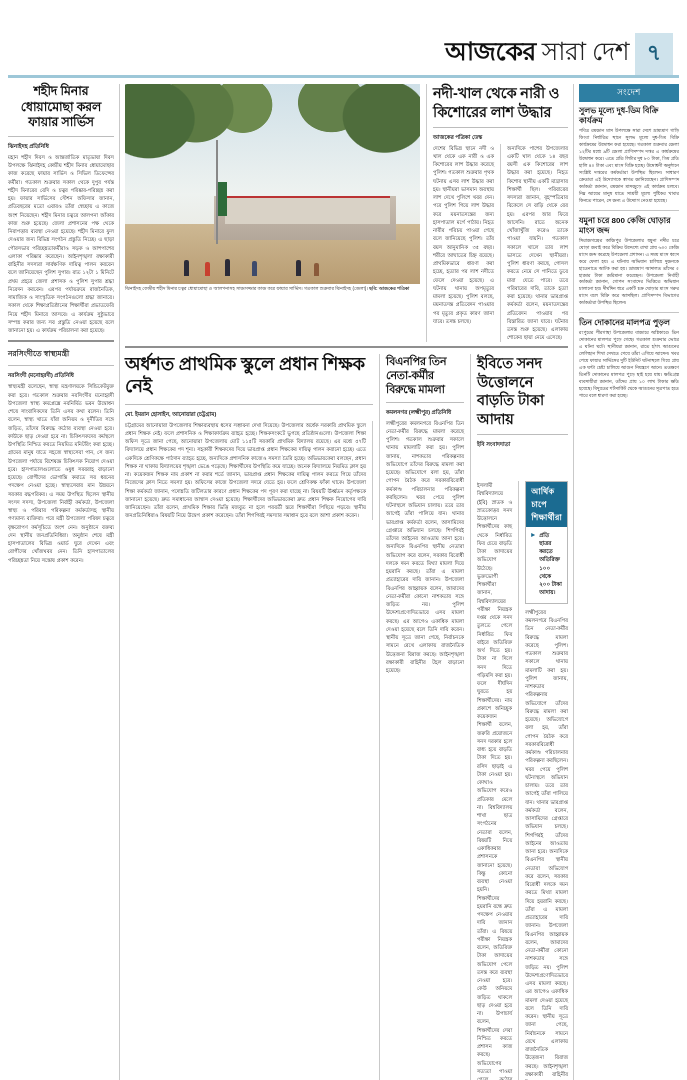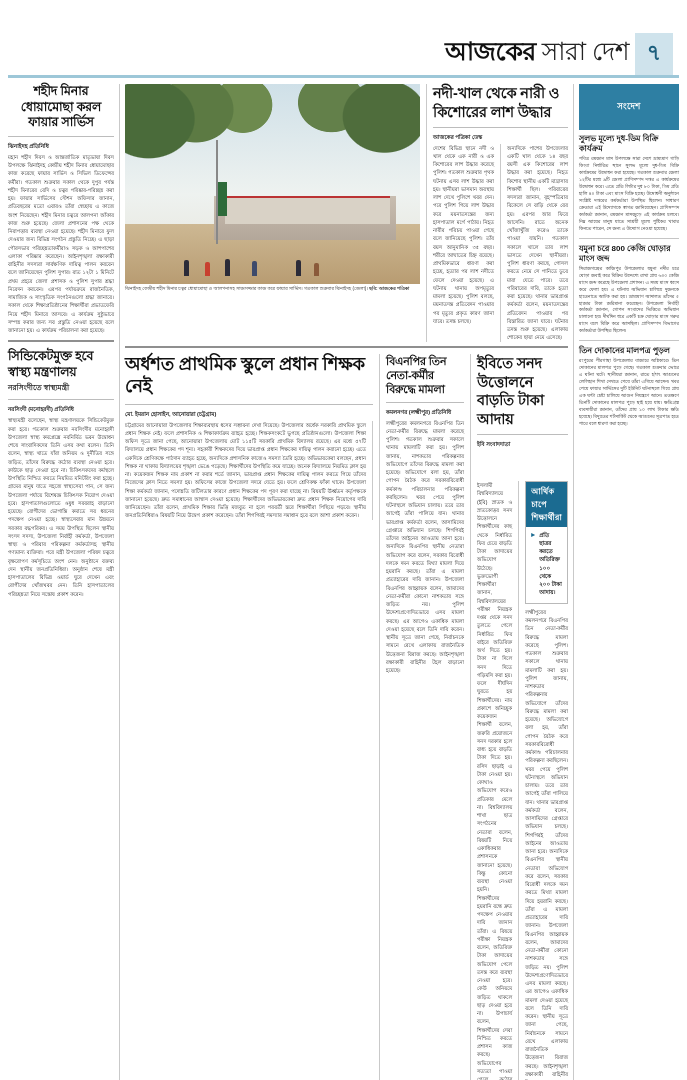--- a/index.html
+++ b/index.html
@@ -89,21 +89,21 @@
   .infobox-item:before{
     content:"";position:absolute;left:0;top:2px;
     width:4px;height:4px;background:#1b6b91;
     clip-path:polygon(0 0,100% 50%,0 100%);
   }
 
   
   .sidebar{width:100px;}
   .sb-hd{
     background:#2e7fa3;color:#fff;text-align:center;
-    font-size:8.5px;font-weight:bold;padding:16px 0;letter-spacing:.4px;
+    font-size:8.5px;font-weight:normal;padding:2px 0;letter-spacing:.4px;
   }
   .sb-title{font-size:8px;font-weight:bold;line-height:1.25;margin:4px 0 2px;color:#111;}
   .sb-body{font-size:4.5px;line-height:1.55;text-align:justify;color:#2a2a2a;}
   .sb-sep{height:1px;background:#c5c5c5;margin:5px 0;}
 
   
   .photo{position:relative;overflow:hidden;background:#ccc;}
   .ph-sky{position:absolute;inset:0;background:linear-gradient(#cfe0e8,#eef2f0 55%,#e5e2d6);}
   .ph-trees{
     position:absolute;left:0;top:0;width:100%;height:58%;
@@ -155,21 +155,20 @@
       <div>
         <div class="hl hl-md" style="text-align:center;line-height:1.25;">শহীদ মিনার ধোয়ামোছা করল ফায়ার সার্ভিস</div>
         <div class="hr-thin"></div>
         <div class="byline">ঝিনাইদহ প্রতিনিধি</div>
         <div class="body">মহান শহীদ দিবস ও আন্তর্জাতিক মাতৃভাষা দিবস উপলক্ষে ঝিনাইদহ কেন্দ্রীয় শহীদ মিনার ধোয়ামোছার কাজ করেছে ফায়ার সার্ভিস ও সিভিল ডিফেন্সের কর্মীরা। গতকাল শুক্রবার সকাল থেকে দুপুর পর্যন্ত শহীদ মিনারের বেদি ও চত্বর পরিষ্কার-পরিচ্ছন্ন করা হয়। ফায়ার সার্ভিসের স্টেশন অফিসার জানান, প্রতিবছরের মতো এবারও তাঁরা স্বেচ্ছায় এ কাজে অংশ নিয়েছেন। শহীদ মিনার চত্বরে আলপনা আঁকার কাজ শুরু হয়েছে। জেলা প্রশাসনের পক্ষ থেকে নিরাপত্তার ব্যবস্থা নেওয়া হয়েছে। শহীদ মিনারে ফুল দেওয়ার জন্য বিভিন্ন সংগঠন প্রস্তুতি নিচ্ছে। এ ছাড়া পৌরসভার পরিচ্ছন্নতাকর্মীরাও সড়ক ও আশপাশের এলাকা পরিষ্কার করেছেন। আইনশৃঙ্খলা রক্ষাকারী বাহিনীর সদস্যরা সার্বক্ষণিক দায়িত্ব পালন করবেন বলে জানিয়েছেন পুলিশ সুপার। রাত ১২টা ১ মিনিটে প্রথম প্রহরে জেলা প্রশাসক ও পুলিশ সুপার শ্রদ্ধা নিবেদন করবেন। এরপর পর্যায়ক্রমে রাজনৈতিক, সামাজিক ও সাংস্কৃতিক সংগঠনগুলো শ্রদ্ধা জানাবে। সকাল থেকে শিক্ষাপ্রতিষ্ঠানের শিক্ষার্থীরা প্রভাতফেরি নিয়ে শহীদ মিনারে আসবে। এ কার্যক্রম সুষ্ঠুভাবে সম্পন্ন করার জন্য সব প্রস্তুতি নেওয়া হয়েছে বলে জানানো হয়। এ কার্যক্রম পরিচালনা করা হয়েছে।</div>
       </div>
 
       <div class="hr-med"></div>
 
       <div>
-        <div class="hl hl-md" style="line-height:1.28;">সিন্ডিকেটমুক্ত হবে স্বাস্থ্য মন্ত্রণালয়</div>
         <div class="sub">নরসিংদীতে স্বাস্থ্যমন্ত্রী</div>
         <div class="hr-thin"></div>
         <div class="byline">নরসিংদী (মনোহরদী) প্রতিনিধি</div>
         <div class="body">স্বাস্থ্যমন্ত্রী বলেছেন, স্বাস্থ্য মন্ত্রণালয়কে সিন্ডিকেটমুক্ত করা হবে। গতকাল শুক্রবার নরসিংদীর মনোহরদী উপজেলা স্বাস্থ্য কমপ্লেক্সে নবনির্মিত ভবন উদ্বোধন শেষে সাংবাদিকদের তিনি এসব কথা বলেন। তিনি বলেন, স্বাস্থ্য খাতে যাঁরা অনিয়ম ও দুর্নীতির সঙ্গে জড়িত, তাঁদের বিরুদ্ধে কঠোর ব্যবস্থা নেওয়া হবে। কাউকে ছাড় দেওয়া হবে না। চিকিৎসকদের কর্মস্থলে উপস্থিতি নিশ্চিত করতে নিয়মিত মনিটরিং করা হচ্ছে। গ্রামের মানুষ যাতে সহজে স্বাস্থ্যসেবা পান, সে জন্য উপজেলা পর্যায়ে বিশেষজ্ঞ চিকিৎসক নিয়োগ দেওয়া হবে। হাসপাতালগুলোতে ওষুধ সরবরাহ বাড়ানো হয়েছে। রোগীদের ভোগান্তি কমাতে সব ধরনের পদক্ষেপ নেওয়া হচ্ছে। স্বাস্থ্যসেবার মান উন্নয়নে সরকার বদ্ধপরিকর। এ সময় উপস্থিত ছিলেন স্থানীয় সংসদ সদস্য, উপজেলা নির্বাহী কর্মকর্তা, উপজেলা স্বাস্থ্য ও পরিবার পরিকল্পনা কর্মকর্তাসহ স্থানীয় গণ্যমান্য ব্যক্তিরা। পরে মন্ত্রী উপজেলা পরিষদ চত্বরে বৃক্ষরোপণ কর্মসূচিতে অংশ নেন। অনুষ্ঠানে বক্তব্য দেন স্থানীয় জনপ্রতিনিধিরা। অনুষ্ঠান শেষে মন্ত্রী হাসপাতালের বিভিন্ন ওয়ার্ড ঘুরে দেখেন এবং রোগীদের খোঁজখবর নেন। তিনি হাসপাতালের পরিচ্ছন্নতা নিয়ে সন্তোষ প্রকাশ করেন।</div>
       </div>
     </div>
 
     <div class="colrule"></div>
 
     <div style="flex:1;padding:0 5px;">

